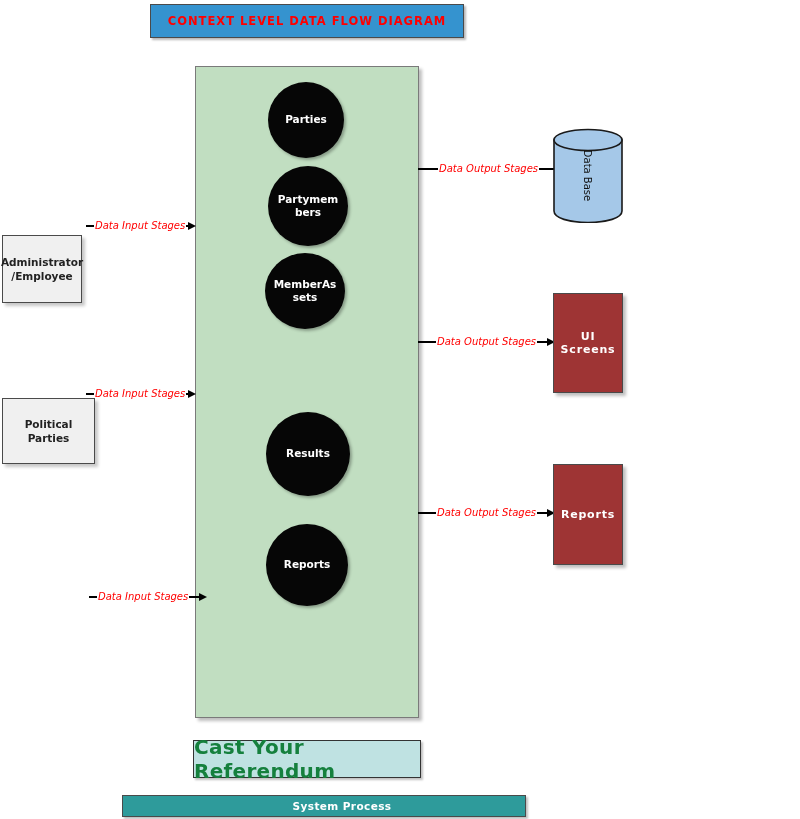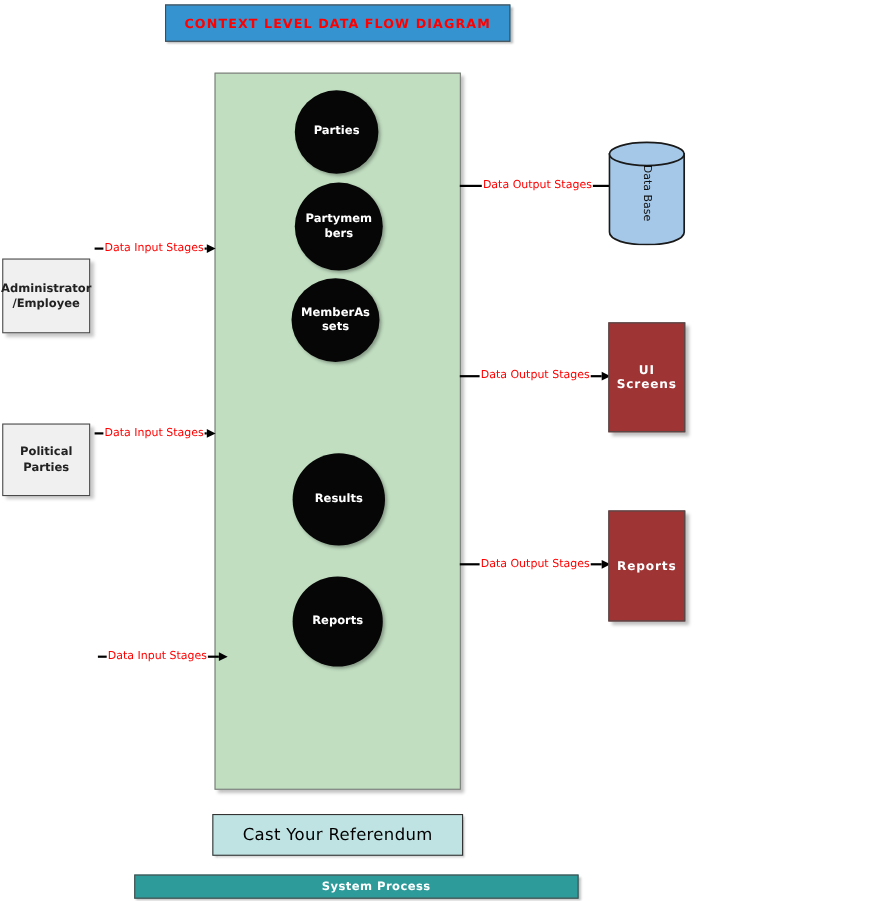--- a/index.html
+++ b/index.html
@@ -153,20 +153,21 @@
     height: 1.4px;
     background: #000000;
     flex: 0 0 auto;
   }
   .flow .flow-label {
     color: #FF0000;
     font-size: 10px;
     white-space: nowrap;
     padding: 0 1px;
     line-height: 1;
+    font-style: italic;
   }
   .flow .arrow-head {
     width: 0; height: 0;
     border-top: 4.5px solid transparent;
     border-bottom: 4.5px solid transparent;
     border-left: 8px solid #000000;
     flex: 0 0 auto;
   }
 
   
@@ -177,23 +178,23 @@
     width: 226px;
     height: 36px;
     background: #BFE2E2;
     border: 1.5px solid #333333;
     box-shadow: 2px 2px 2px rgba(0,0,0,0.25);
     display: flex;
     align-items: center;
     justify-content: center;
   }
   .caption-box .lbl {
-    color: #000000;
-    font-size: 15px;
-    font-weight: normal;
+    color: #15803d;
+    font-size: 20px;
+    font-weight: bold;
     letter-spacing: 0.3px;
   }
   .legend-bar {
     position: absolute;
     left: 122px;
     top: 795px;
     width: 366px;
     height: 20px;
     background: #2E9B9B;
     border: 1px solid #4a4a4a;
@@ -233,21 +234,21 @@
   <div class="proc-circle" style="left:266px; top:412px; width:84px; height:84px;">
     <span class="lbl">Results</span>
   </div>
   <div class="proc-circle" style="left:266px; top:524px; width:82px; height:82px;">
     <span class="lbl">Reports</span>
   </div>
 
   <div class="entity-box" style="left:2px; top:195px; width:80px; height:68px;">
     <span class="lbl">Administrator<br>/Employee</span>
   </div>
-  <div class="entity-box" style="left:2px; top:345px; width:80px; height:66px;">
+  <div class="entity-box" style="left:2px; top:358px; width:93px; height:66px;">
     <span class="lbl">Political<br>Parties</span>
   </div>
 
   <div class="flow" style="left:86px; top:217px;">
     <div class="line-seg" style="width:8px;"></div>
     <span class="flow-label">Data Input Stages</span>
     <div class="line-seg" style="width:2px;"></div>
     <div class="arrow-head"></div>
   </div>
 

